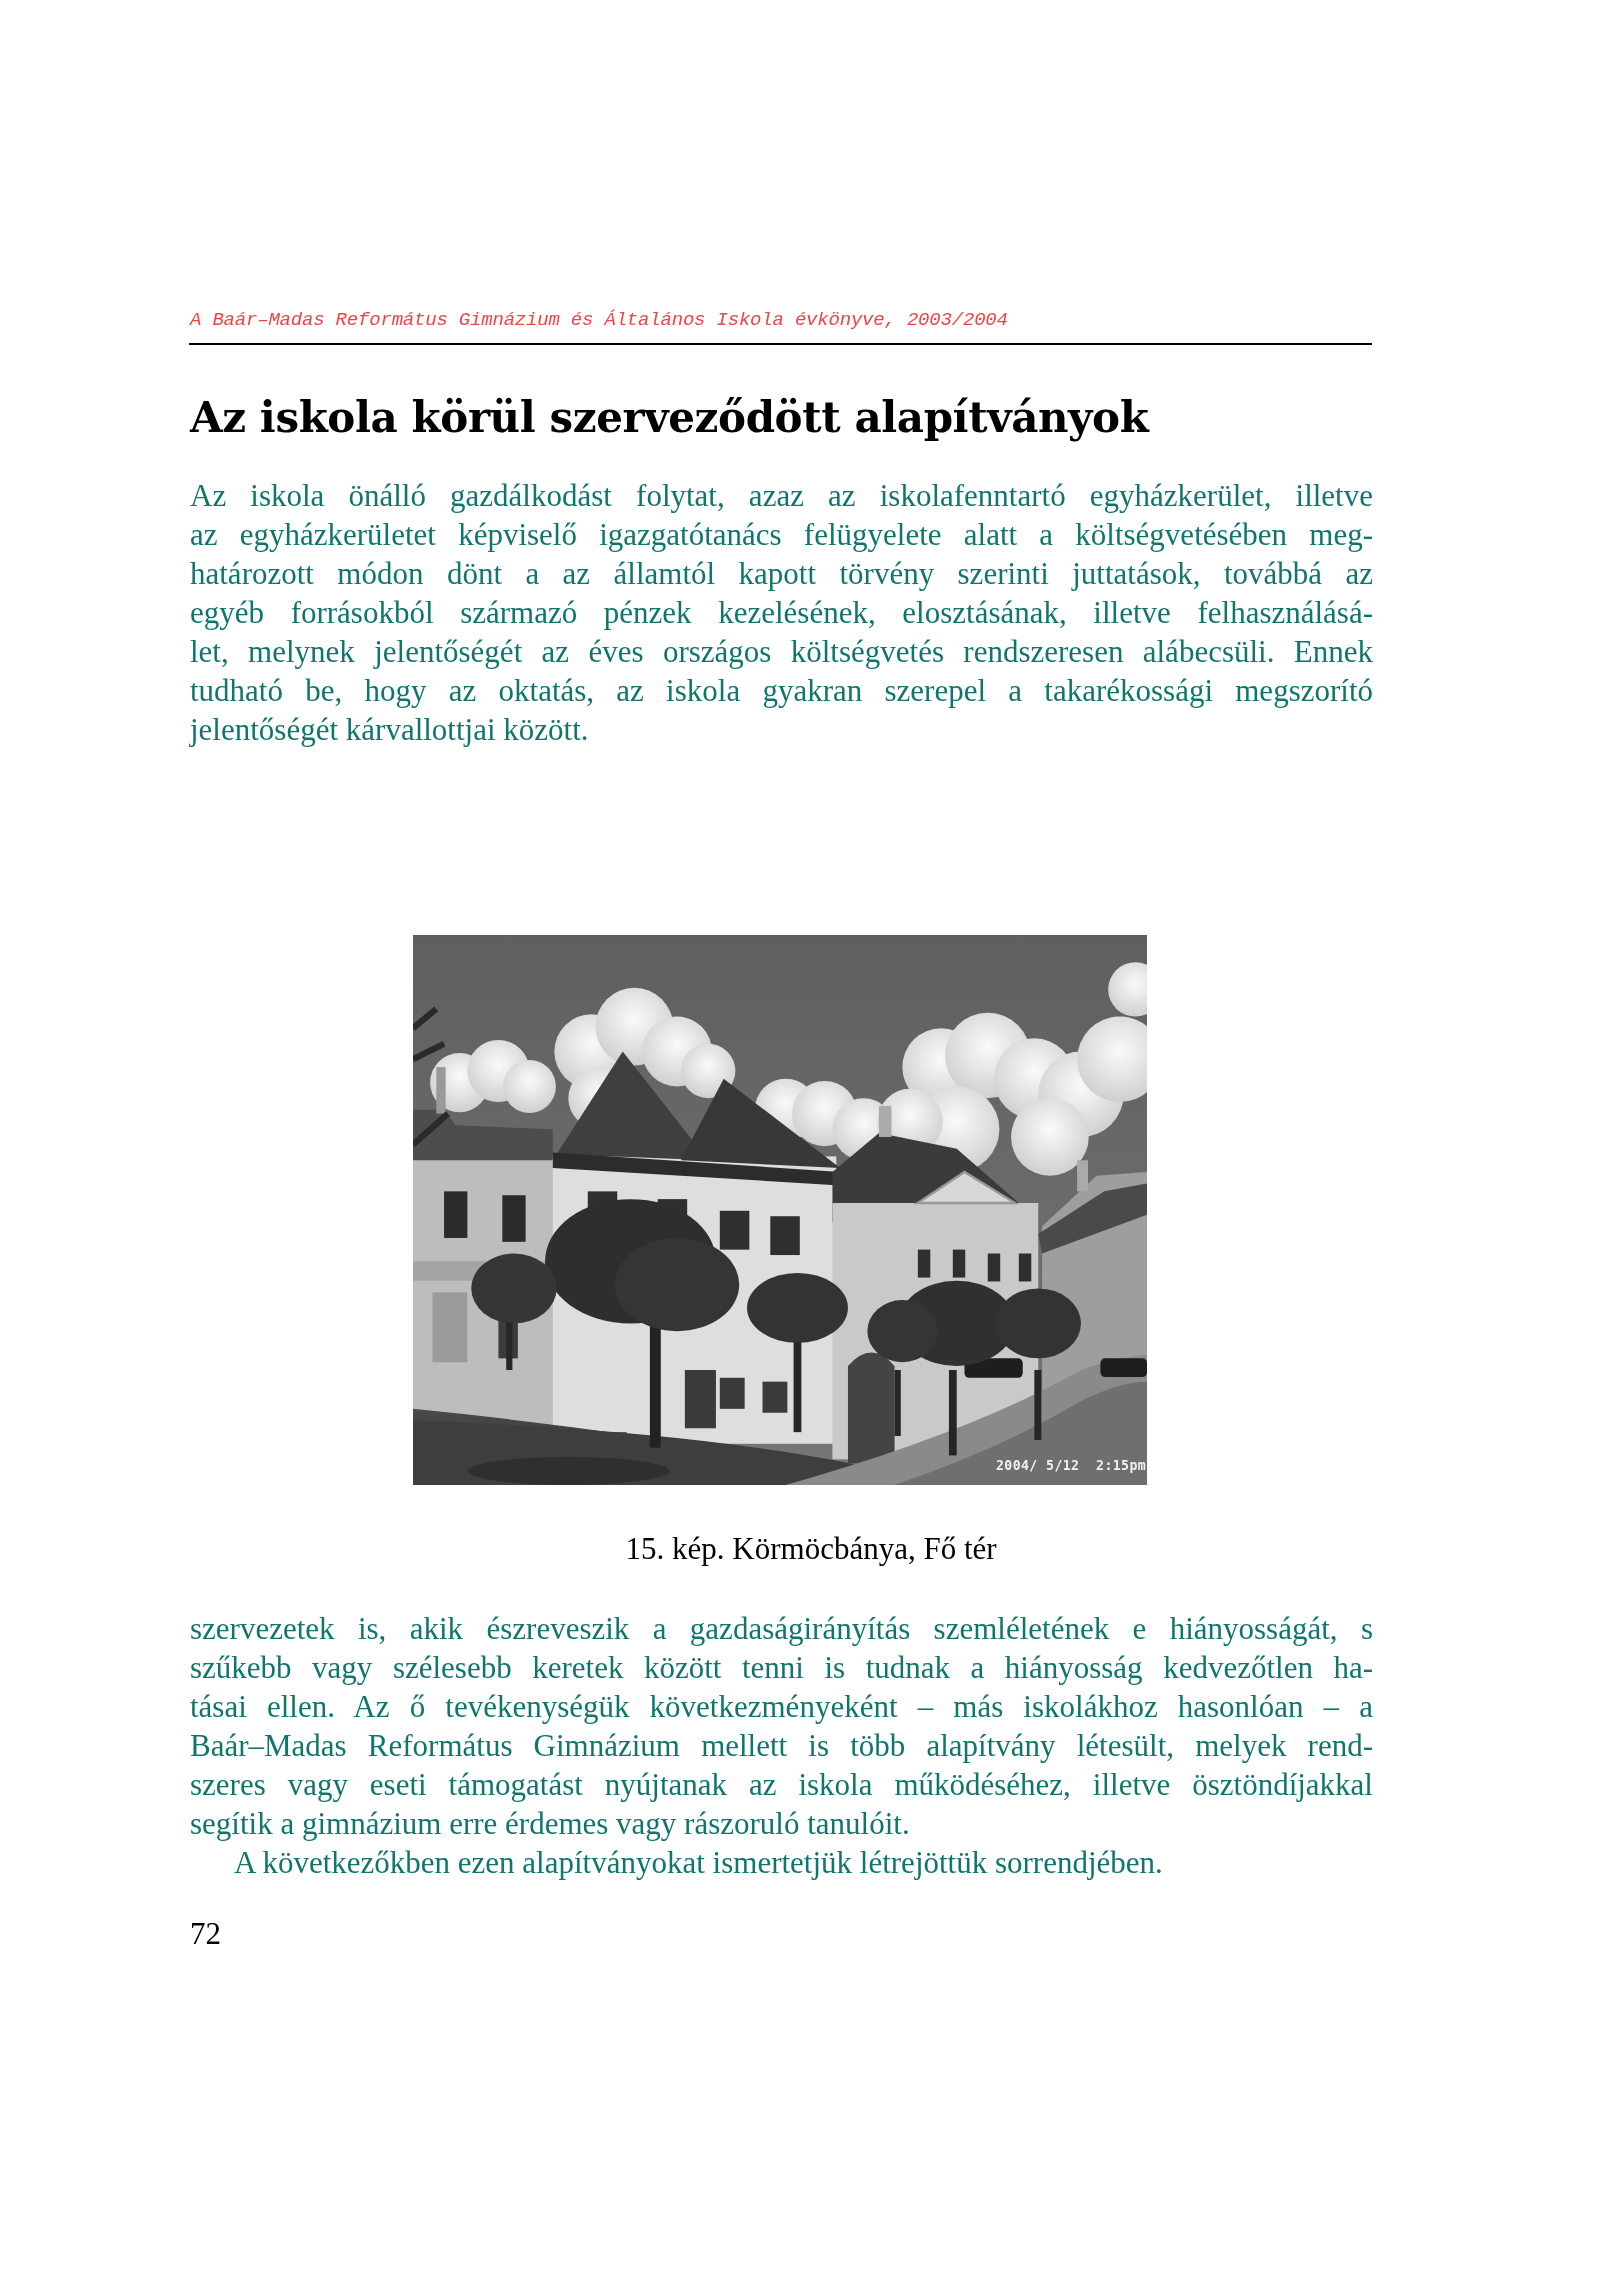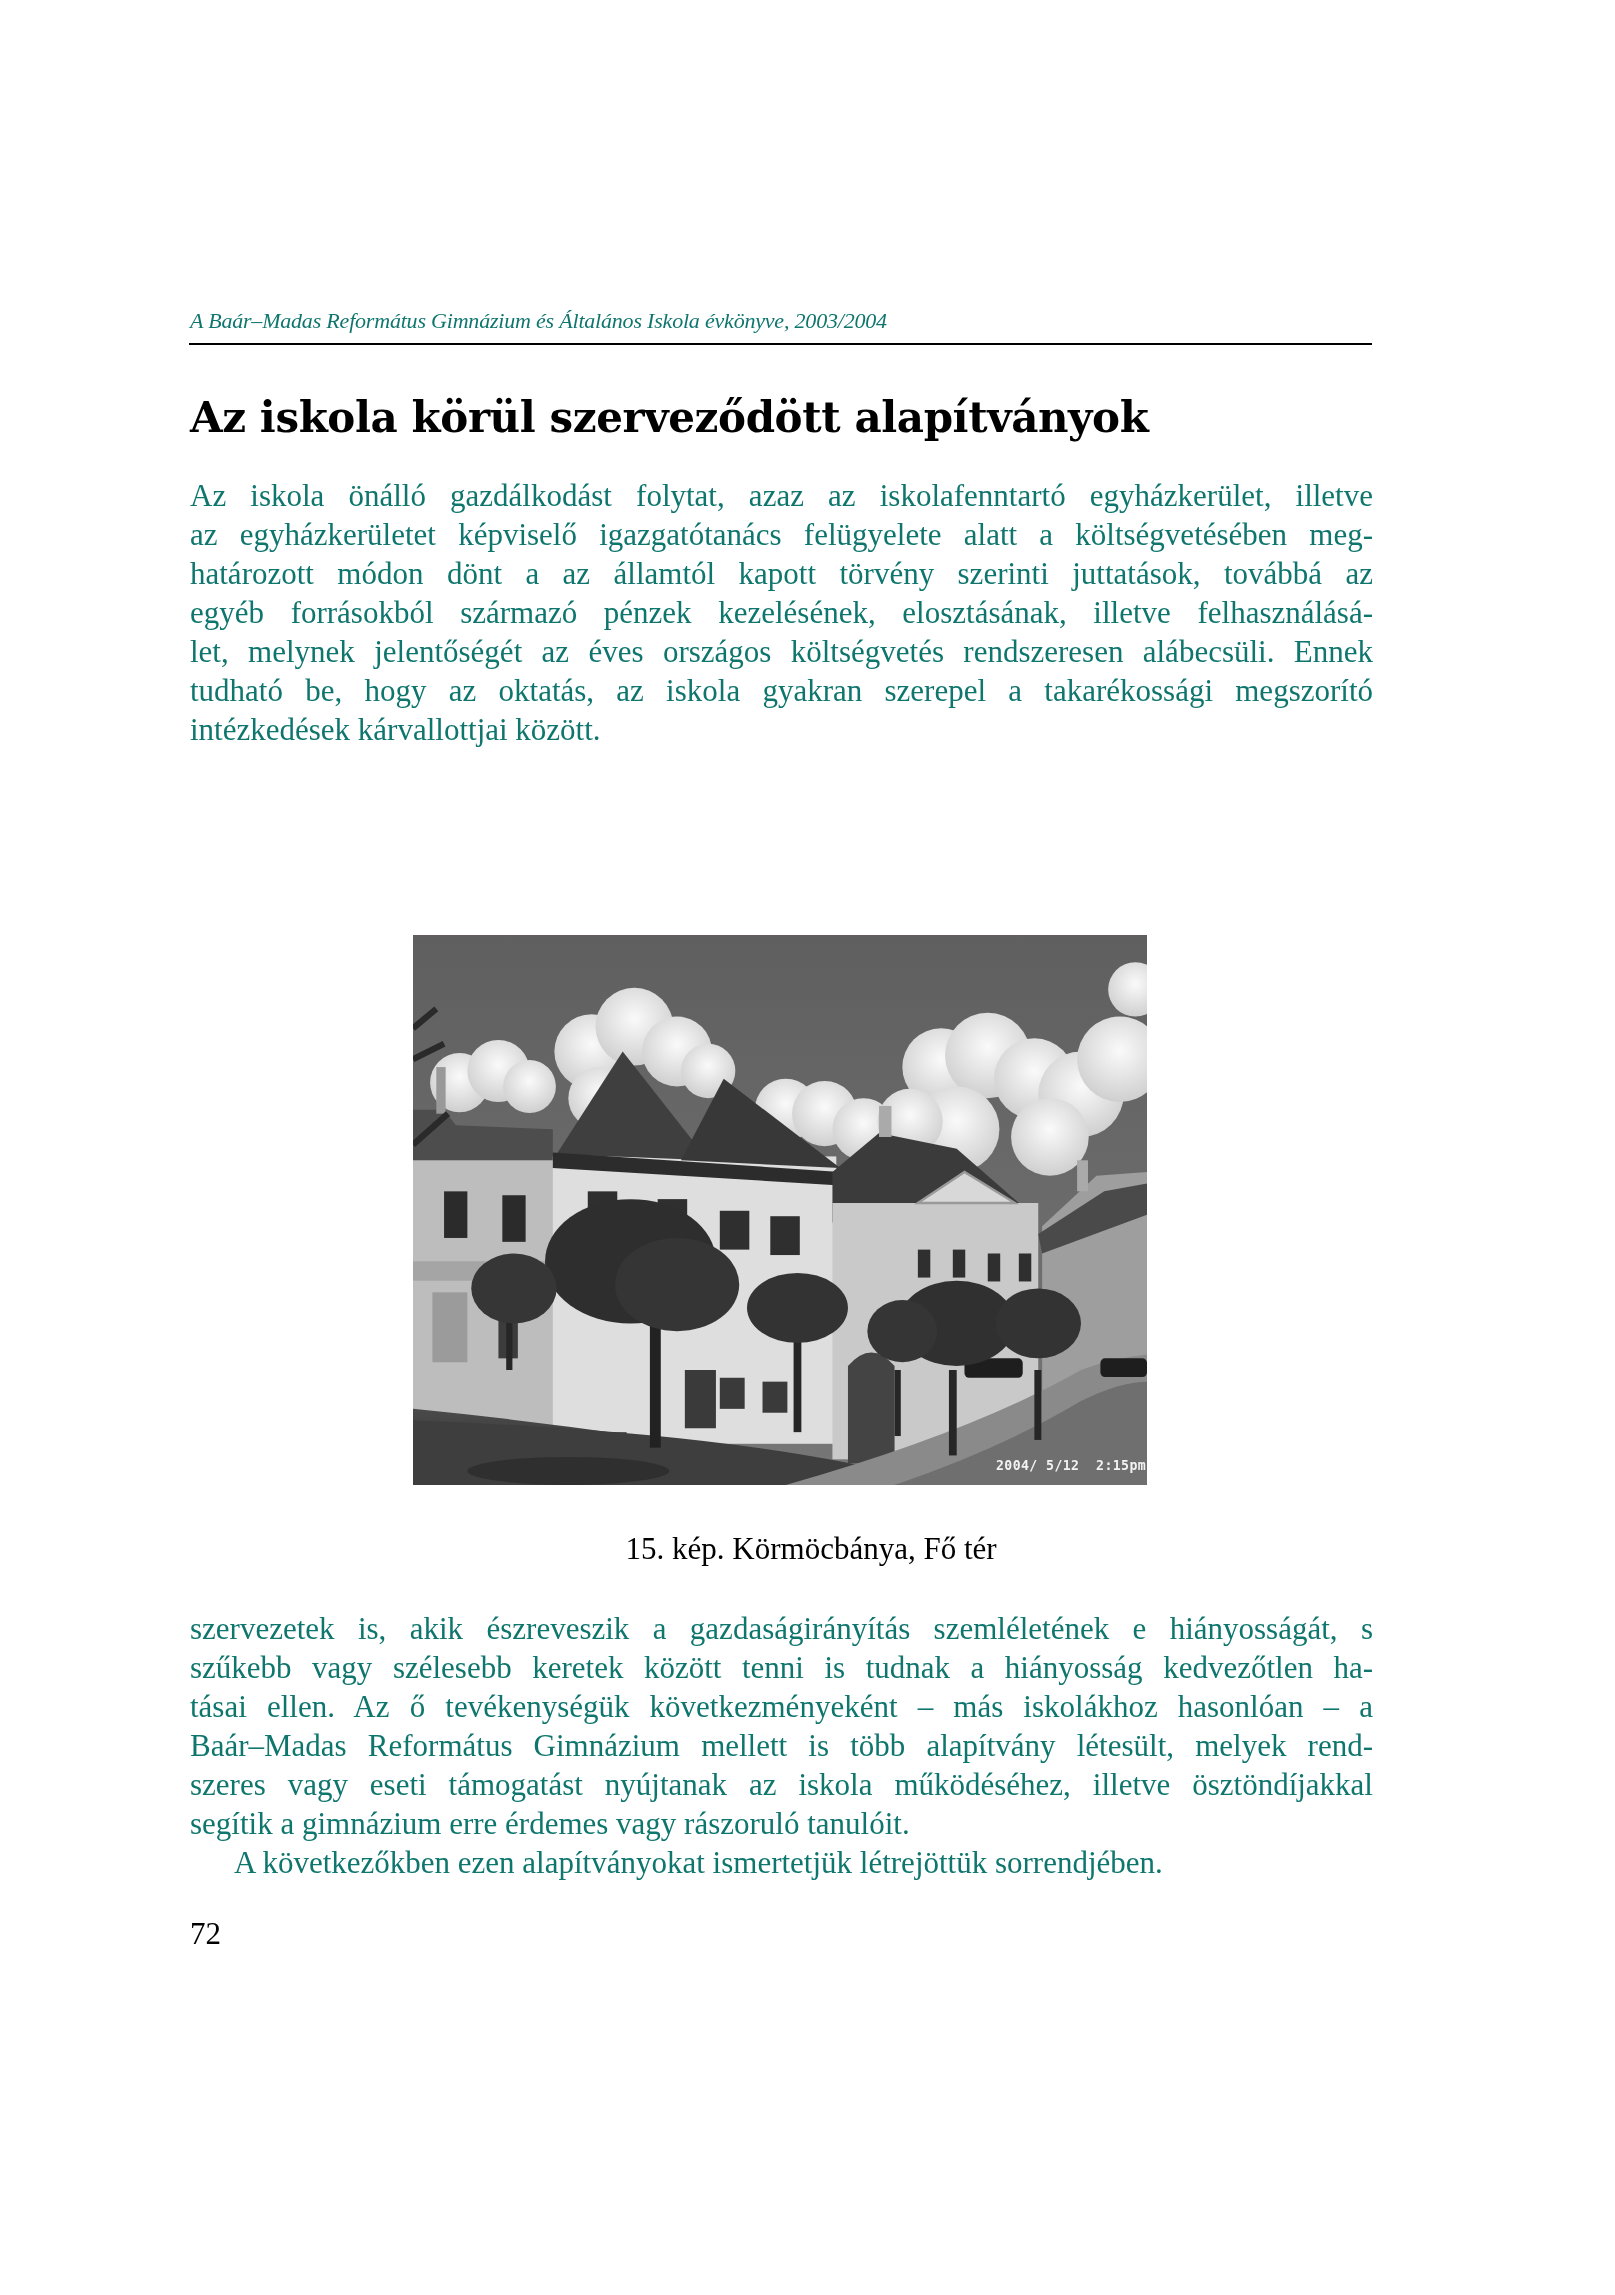--- a/index.html
+++ b/index.html
@@ -1,22 +1,22 @@
 <!DOCTYPE html>
 <html style="font-size:12.4px"><head>
   <meta charset="utf-8">
   <style>
     html, body { margin: 0; padding: 0; background: #ffffff; }
     body { width: 1616px; height: 2295px; position: relative; overflow: hidden; }
     .page { position: absolute; left: 0; top: 0; width: 1616px; height: 2295px; background: #fff; color: #000; }
 
     .running-head {
       position: absolute; left: 190px; top: 305px; width: 1183px;
-      font-family: Liberation Serif, serif; font-style: italic; font-size: 22px;
-      letter-spacing: -0.2px; line-height: 31px; color: #0f766e; white-space: nowrap;
+      font-family: Liberation Mono, monospace; font-style: italic; font-size: 19px;
+      letter-spacing: -0.2px; line-height: 31px; color: #ef4444; white-space: nowrap;
     }
     .head-rule { position: absolute; left: 189px; top: 343px; width: 1183px; height: 2.3px; background: #000; }
 
     .title {
       position: absolute; left: 190px; top: 393px; width: 1183px; margin: 0;
       font-family: "DejaVu Serif", serif; font-weight: bold; font-size: 42px;
       line-height: 50px; letter-spacing: -0.4px; white-space: nowrap;
     }
 
     .para {
@@ -60,21 +60,21 @@
 
   <h1 class="title">Az iskola körül szerveződött alapítványok</h1>
 
   <p class="para" id="para1">
     <span class="ln">Az iskola önálló gazdálkodást folytat, azaz az iskolafenntartó egyházkerület, illetve</span>
     <span class="ln">az egyházkerületet képviselő igazgatótanács felügyelete alatt a költségvetésében meg-</span>
     <span class="ln">határozott módon dönt a az államtól kapott törvény szerinti juttatások, továbbá az</span>
     <span class="ln">egyéb forrásokból származó pénzek kezelésének, elosztásának, illetve felhasználásá-</span>
     <span class="ln">let, melynek jelentőségét az éves országos költségvetés rendszeresen alábecsüli. Ennek</span>
     <span class="ln">tudható be, hogy az oktatás, az iskola gyakran szerepel a takarékossági megszorító</span>
-    <span class="ln last">intézkedések kárvallottjai között.</span>
+    <span class="ln last">jelentőségét kárvallottjai között.</span>
   </p>
 
   <div class="figure">
     <svg width="734" height="550" viewBox="0 0 945 708">
       <defs>
         <linearGradient id="skyG" x1="0" y1="0" x2="0" y2="1">
           <stop offset="0" stop-color="#5f5f5f"></stop>
           <stop offset="1" stop-color="#777"></stop>
         </linearGradient>
         <linearGradient id="grassG" x1="0" y1="0" x2="0" y2="1">

